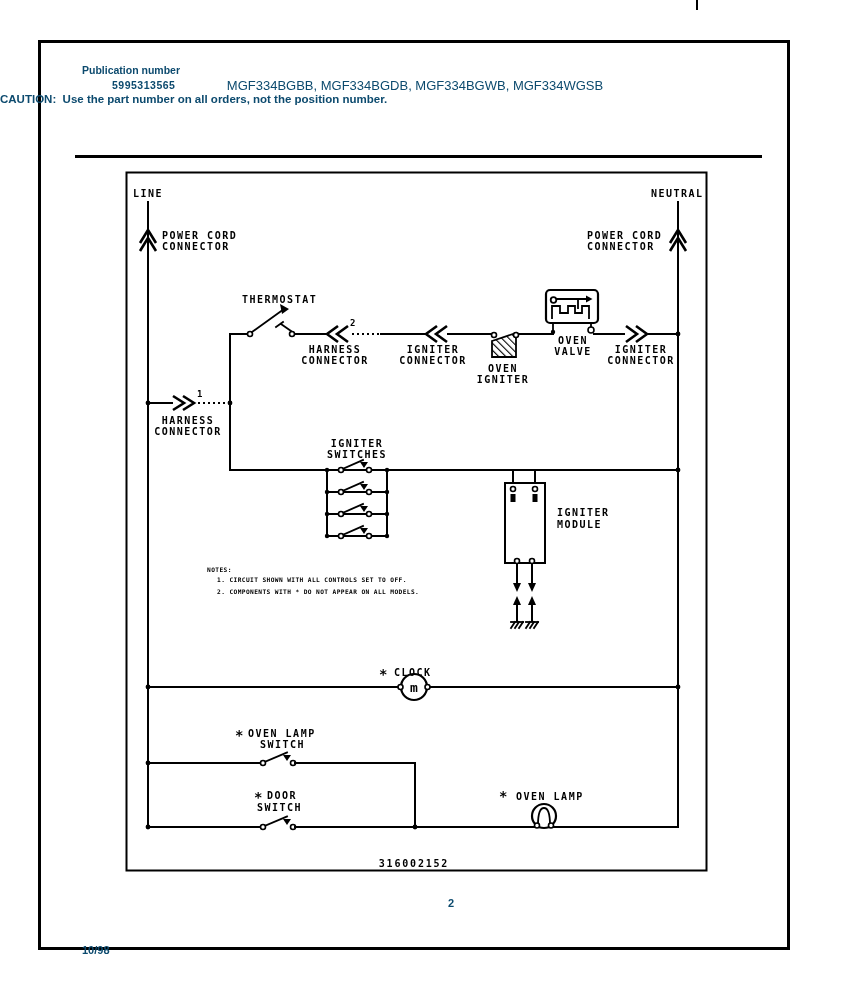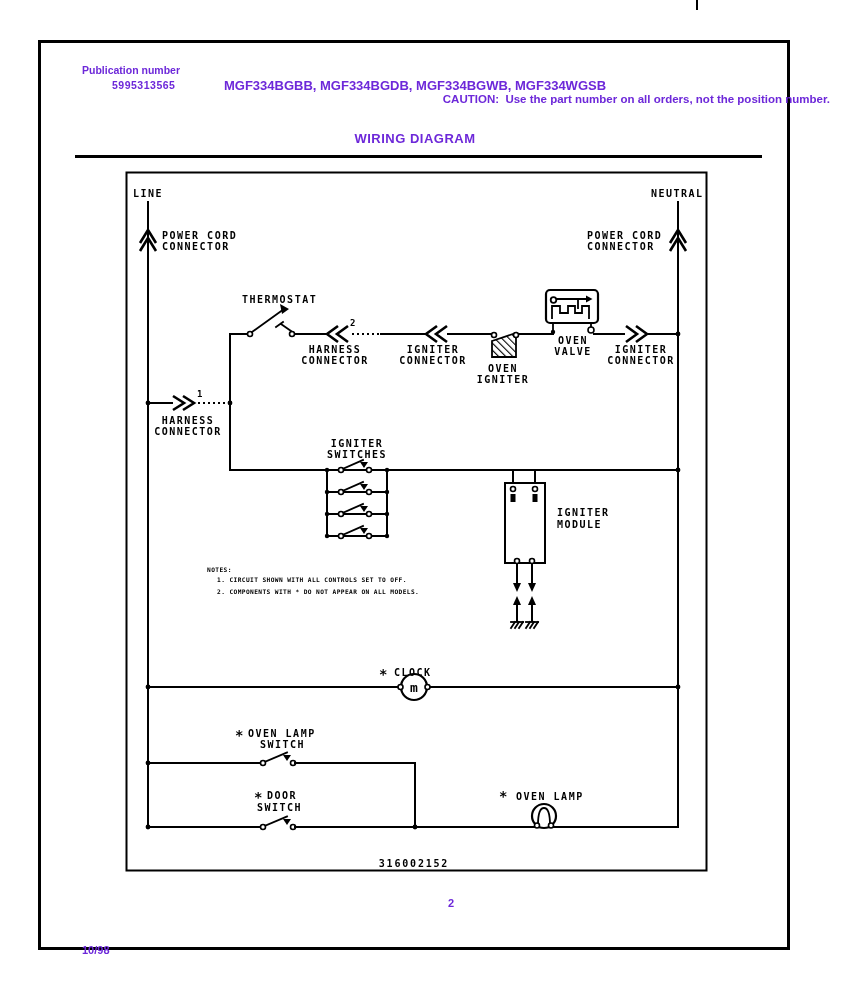--- a/index.html
+++ b/index.html
@@ -1,24 +1,24 @@
 <!DOCTYPE html>
 <html><head>
 <meta charset="utf-8">
 <style>
   html,body{margin:0;padding:0;background:#fff;}
   body{width:848px;height:1000px;overflow:hidden;}
-  #root{position:relative;width:848px;height:962px;background:#fff;color:#6d28d9;
+  #root{position:relative;width:848px;height:962px;background:#fff;color:#0c4a6e;
         font-family:"Liberation Sans",sans-serif;}
   .abs{position:absolute;}
   .page-border{left:38px;top:40px;width:752px;height:910px;border:3px solid #000;box-sizing:border-box;}
   .pub-label{left:82px;top:64px;font-size:10.5px;font-weight:bold;}
   .pub-num{left:82px;top:79px;font-size:10.5px;font-weight:bold;letter-spacing:.5px;padding-left:30px;}
-  .models{left:0;width:830px;top:78px;text-align:center;font-size:13px;font-weight:bold;}
-  .caution{left:0;width:830px;top:93px;text-align:right;font-size:11.5px;font-weight:bold;white-space:pre;}
+  .models{left:0;width:830px;top:78px;text-align:center;font-size:13px;font-weight:normal;}
+  .caution{left:0;width:830px;top:93px;text-align:left;font-size:11.5px;font-weight:bold;white-space:pre;}
   .doc-title{left:0;width:830px;top:131px;text-align:center;font-size:13px;font-weight:bold;letter-spacing:.5px;}
   .rule{left:75px;top:155px;width:687px;height:3px;background:#000;}
   .footer-date{left:82px;top:896px;font-size:11px;font-weight:bold;margin-top:48px;}
   .footer-page{left:448px;top:897px;font-size:11px;font-weight:bold;}
   svg{position:absolute;left:0;top:0;}
   svg text{font-family:"DejaVu Sans Mono",monospace;font-weight:bold;fill:#000;}
   .dl{font-size:10px;letter-spacing:1.5px;}
   .ref{font-size:9px;}
   .nl{font-size:6.2px;letter-spacing:.4px;}
   .ast{font-size:14px;}
@@ -36,21 +36,20 @@
 <body>
 
 <div id="root">
 
   <div class="abs page-border"></div>
 
   <div class="abs pub-label">Publication number</div>
   <div class="abs pub-num">5995313565</div>
   <div class="abs models">MGF334BGBB, MGF334BGDB, MGF334BGWB, MGF334WGSB</div>
   <div class="abs caution">CAUTION:  Use the part number on all orders, not the position number.</div>
-  <div class="abs doc-title">WIRING DIAGRAM</div>
   <div class="abs rule"></div>
 
   <svg width="848" height="1000" viewBox="0 0 848 1000">
     <defs>
       <pattern id="hatch" width="5" height="5" patternUnits="userSpaceOnUse" patternTransform="rotate(-45)">
         <rect width="5" height="5" fill="#fff"></rect>
         <line x1="0" y1="0" x2="0" y2="5" stroke="#000" stroke-width="2.2"></line>
       </pattern>
     </defs>
 

